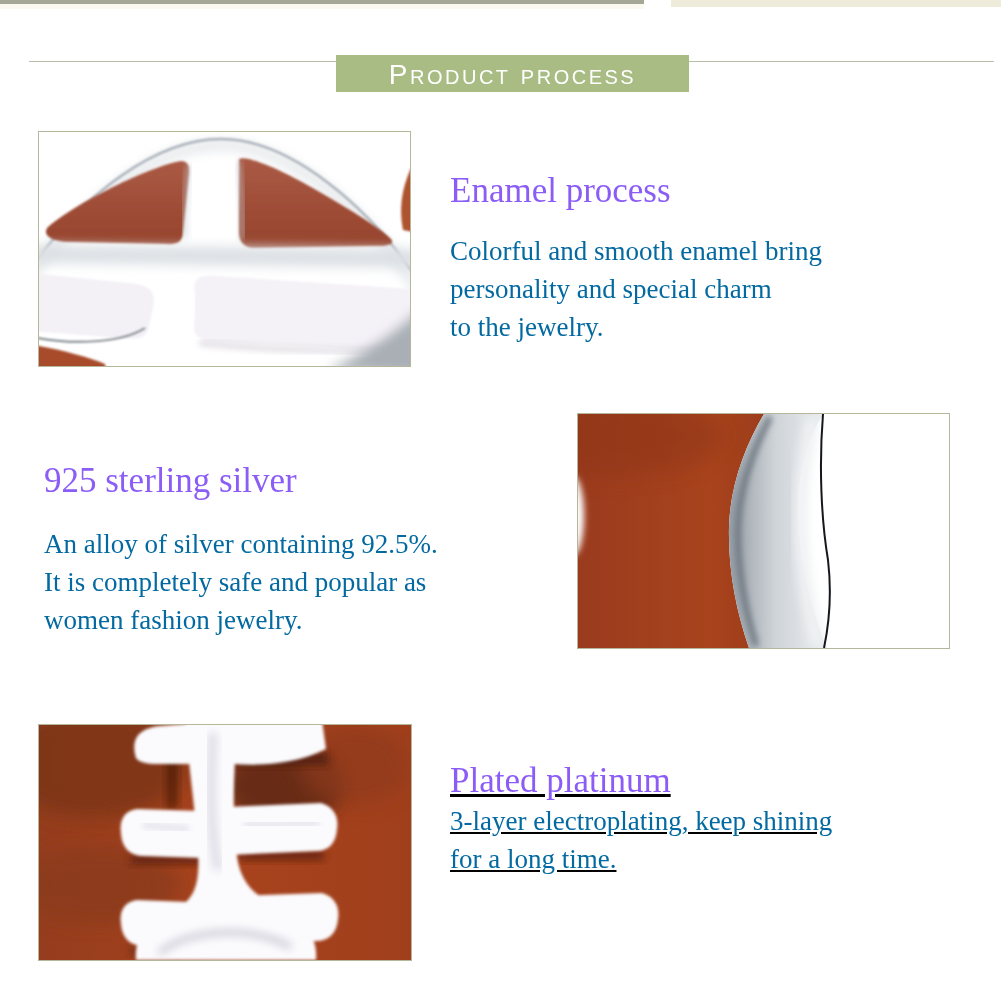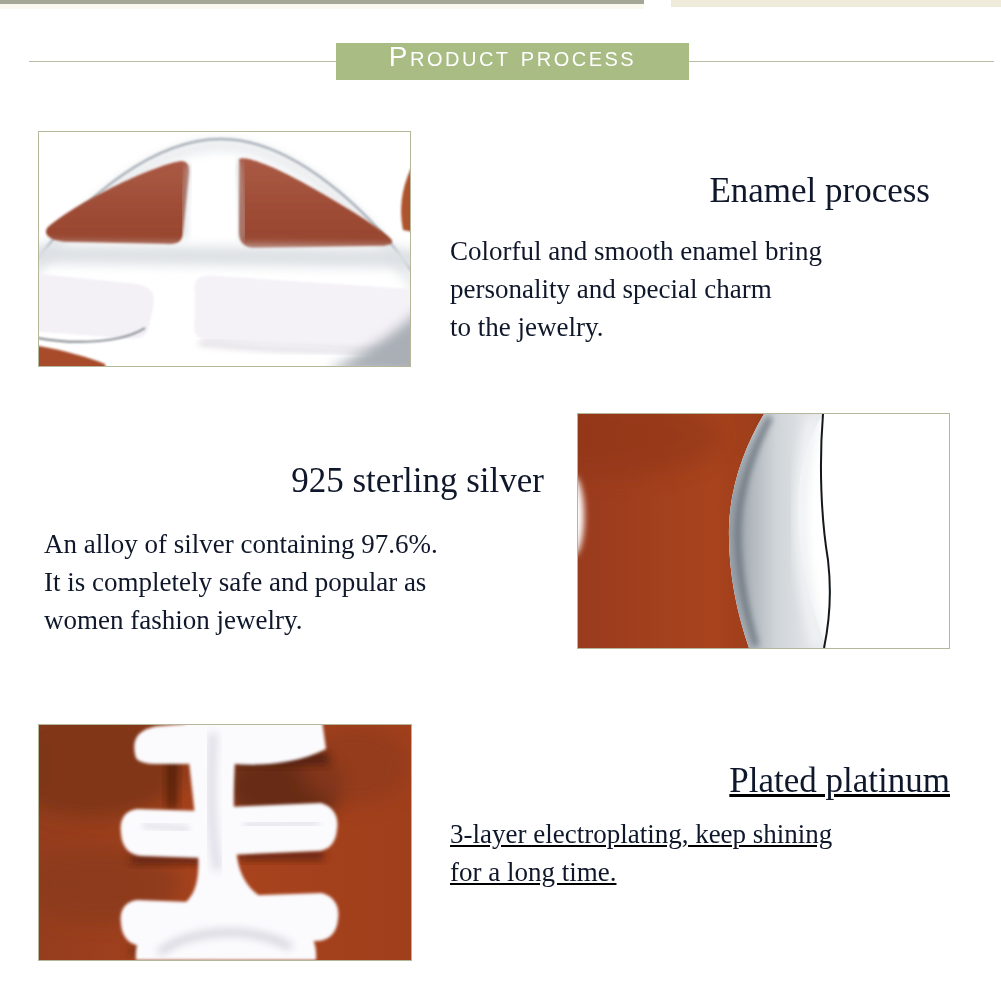--- a/index.html
+++ b/index.html
@@ -7,46 +7,46 @@
     position:relative; width:1001px; height:1001px; background:#ffffff;
     font-family:"Liberation Serif", serif; overflow:hidden;
   }
   
   .top-strip-left  { position:absolute; left:0; top:0; width:644px; height:4px; background:#a5a897; }
   .top-strip-left-sub { position:absolute; left:0; top:4px; width:644px; height:5px; background:#fbfaf0; }
   .top-strip-right { position:absolute; left:671px; top:0; width:330px; height:7px; background:#eeebdb; }
 
   
   .banner {
-    position:absolute; left:336px; top:43px; width:353px; height:37px;
-    background:#a9bc84; display:flex; align-items:flex-start; justify-content:center;
+    position:absolute; left:336px; top:55px; width:353px; height:37px;
+    background:#a9bc84; display:flex; align-items:flex-end; justify-content:center;
   }
   .banner span {
     font-family:"Liberation Sans", sans-serif; font-variant:small-caps;
     font-size:28px; letter-spacing:2.5px; color:#ffffff; line-height:1;
     padding-bottom:3px;
   }
   .banner-line { position:absolute; top:61px; height:1px; background:#b9bfa6; }
   .banner-line-left  { left:29px;  width:307px; }
   .banner-line-right { left:689px; width:305px; }
 
   
   .photo { position:absolute; margin:0; border:1px solid #b6b79a; overflow:hidden; background:#ffffff; }
   .photo svg { display:block; width:100%; height:100%; }
   .photo-1 { left:38px;  top:131px; width:371px; height:234px; }
   .photo-2 { left:577px; top:413px; width:371px; height:234px; }
   .photo-3 { left:38px;  top:724px; width:372px; height:235px; }
 
   
   .text { position:absolute; }
-  .text h2 { margin:0; font-weight:normal; font-size:35px; line-height:42px; color:#0f172a;text-align:right; }
-  .text p  { margin:0; font-size:27px; line-height:38px; color:#0f172a; white-space:pre-line; }
+  .text h2 { margin:0; font-weight:normal; font-size:35px; line-height:42px; color:#8b5cf6; }
+  .text p  { margin:0; font-size:27px; line-height:38px; color:#0369a1; white-space:pre-line; }
   .text-1 { left:450px; top:170px; width:480px; } .text-1 p { margin-top:20px; }
   .text-2 { left:44px;  top:460px; width:500px; } .text-2 p { margin-top:23px; }
-  .text-3 { left:450px; top:760px; width:500px;text-decoration:underline; } .text-3 p { margin-top:13px; }
+  .text-3 { left:450px; top:760px; width:500px;text-decoration:underline; } .text-3 p { }
 </style>
 </head>
 <body>
 
 <div class="page">
 
   <div class="top-strip-left"></div>
   <div class="top-strip-left-sub"></div>
   <div class="top-strip-right"></div>
 
@@ -93,21 +93,21 @@
 
   <div class="text text-1">
     <h2>Enamel process</h2>
     <p>Colorful and smooth enamel bring
 personality and special charm
 to the jewelry.</p>
   </div>
 
   <div class="text text-2">
     <h2>925 sterling silver</h2>
-    <p>An alloy of silver containing 97.6%.
+    <p>An alloy of silver containing 92.5%.
 It is completely safe and popular as
 women fashion jewelry.</p>
   </div>
 
   <figure class="photo photo-2">
     <svg viewBox="0 0 371 234" xmlns="http://www.w3.org/2000/svg">
       <defs>
         <linearGradient id="p2-red" gradientUnits="userSpaceOnUse" x1="0" y1="0" x2="190" y2="0">
           <stop offset="0" stop-color="#9a3b1e"></stop>
             <stop offset="0.7" stop-color="#a8431d"></stop>

